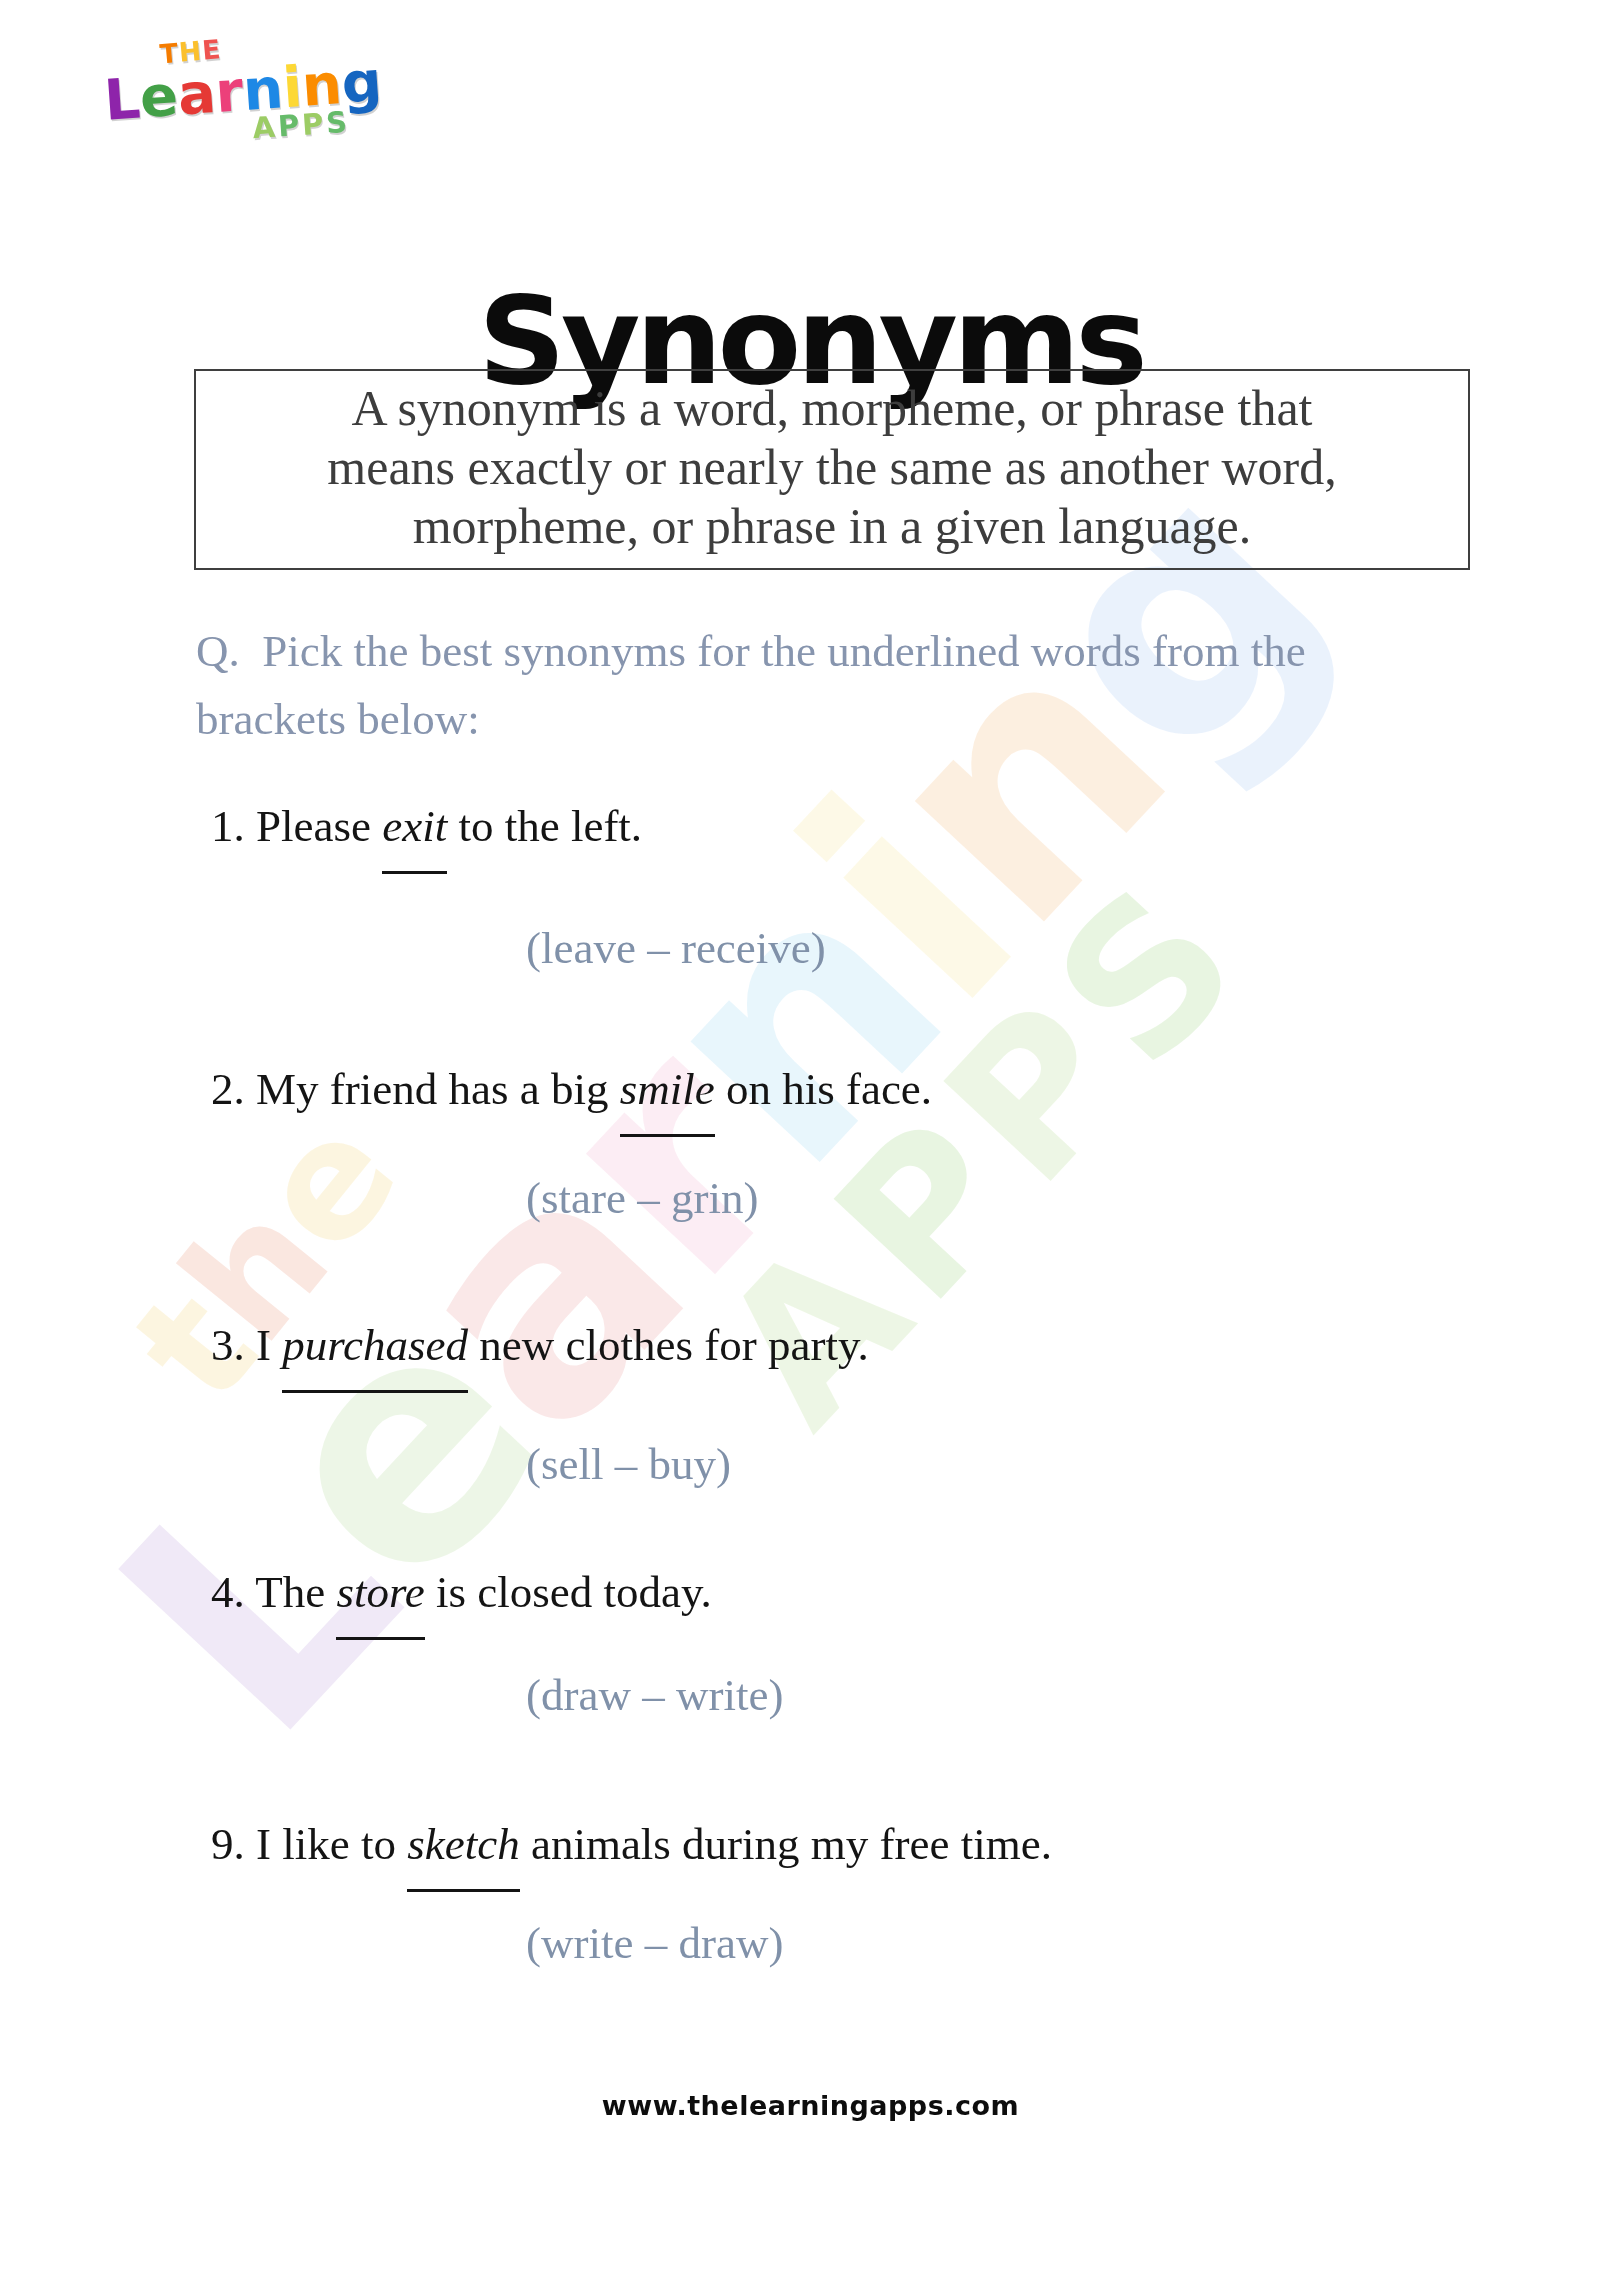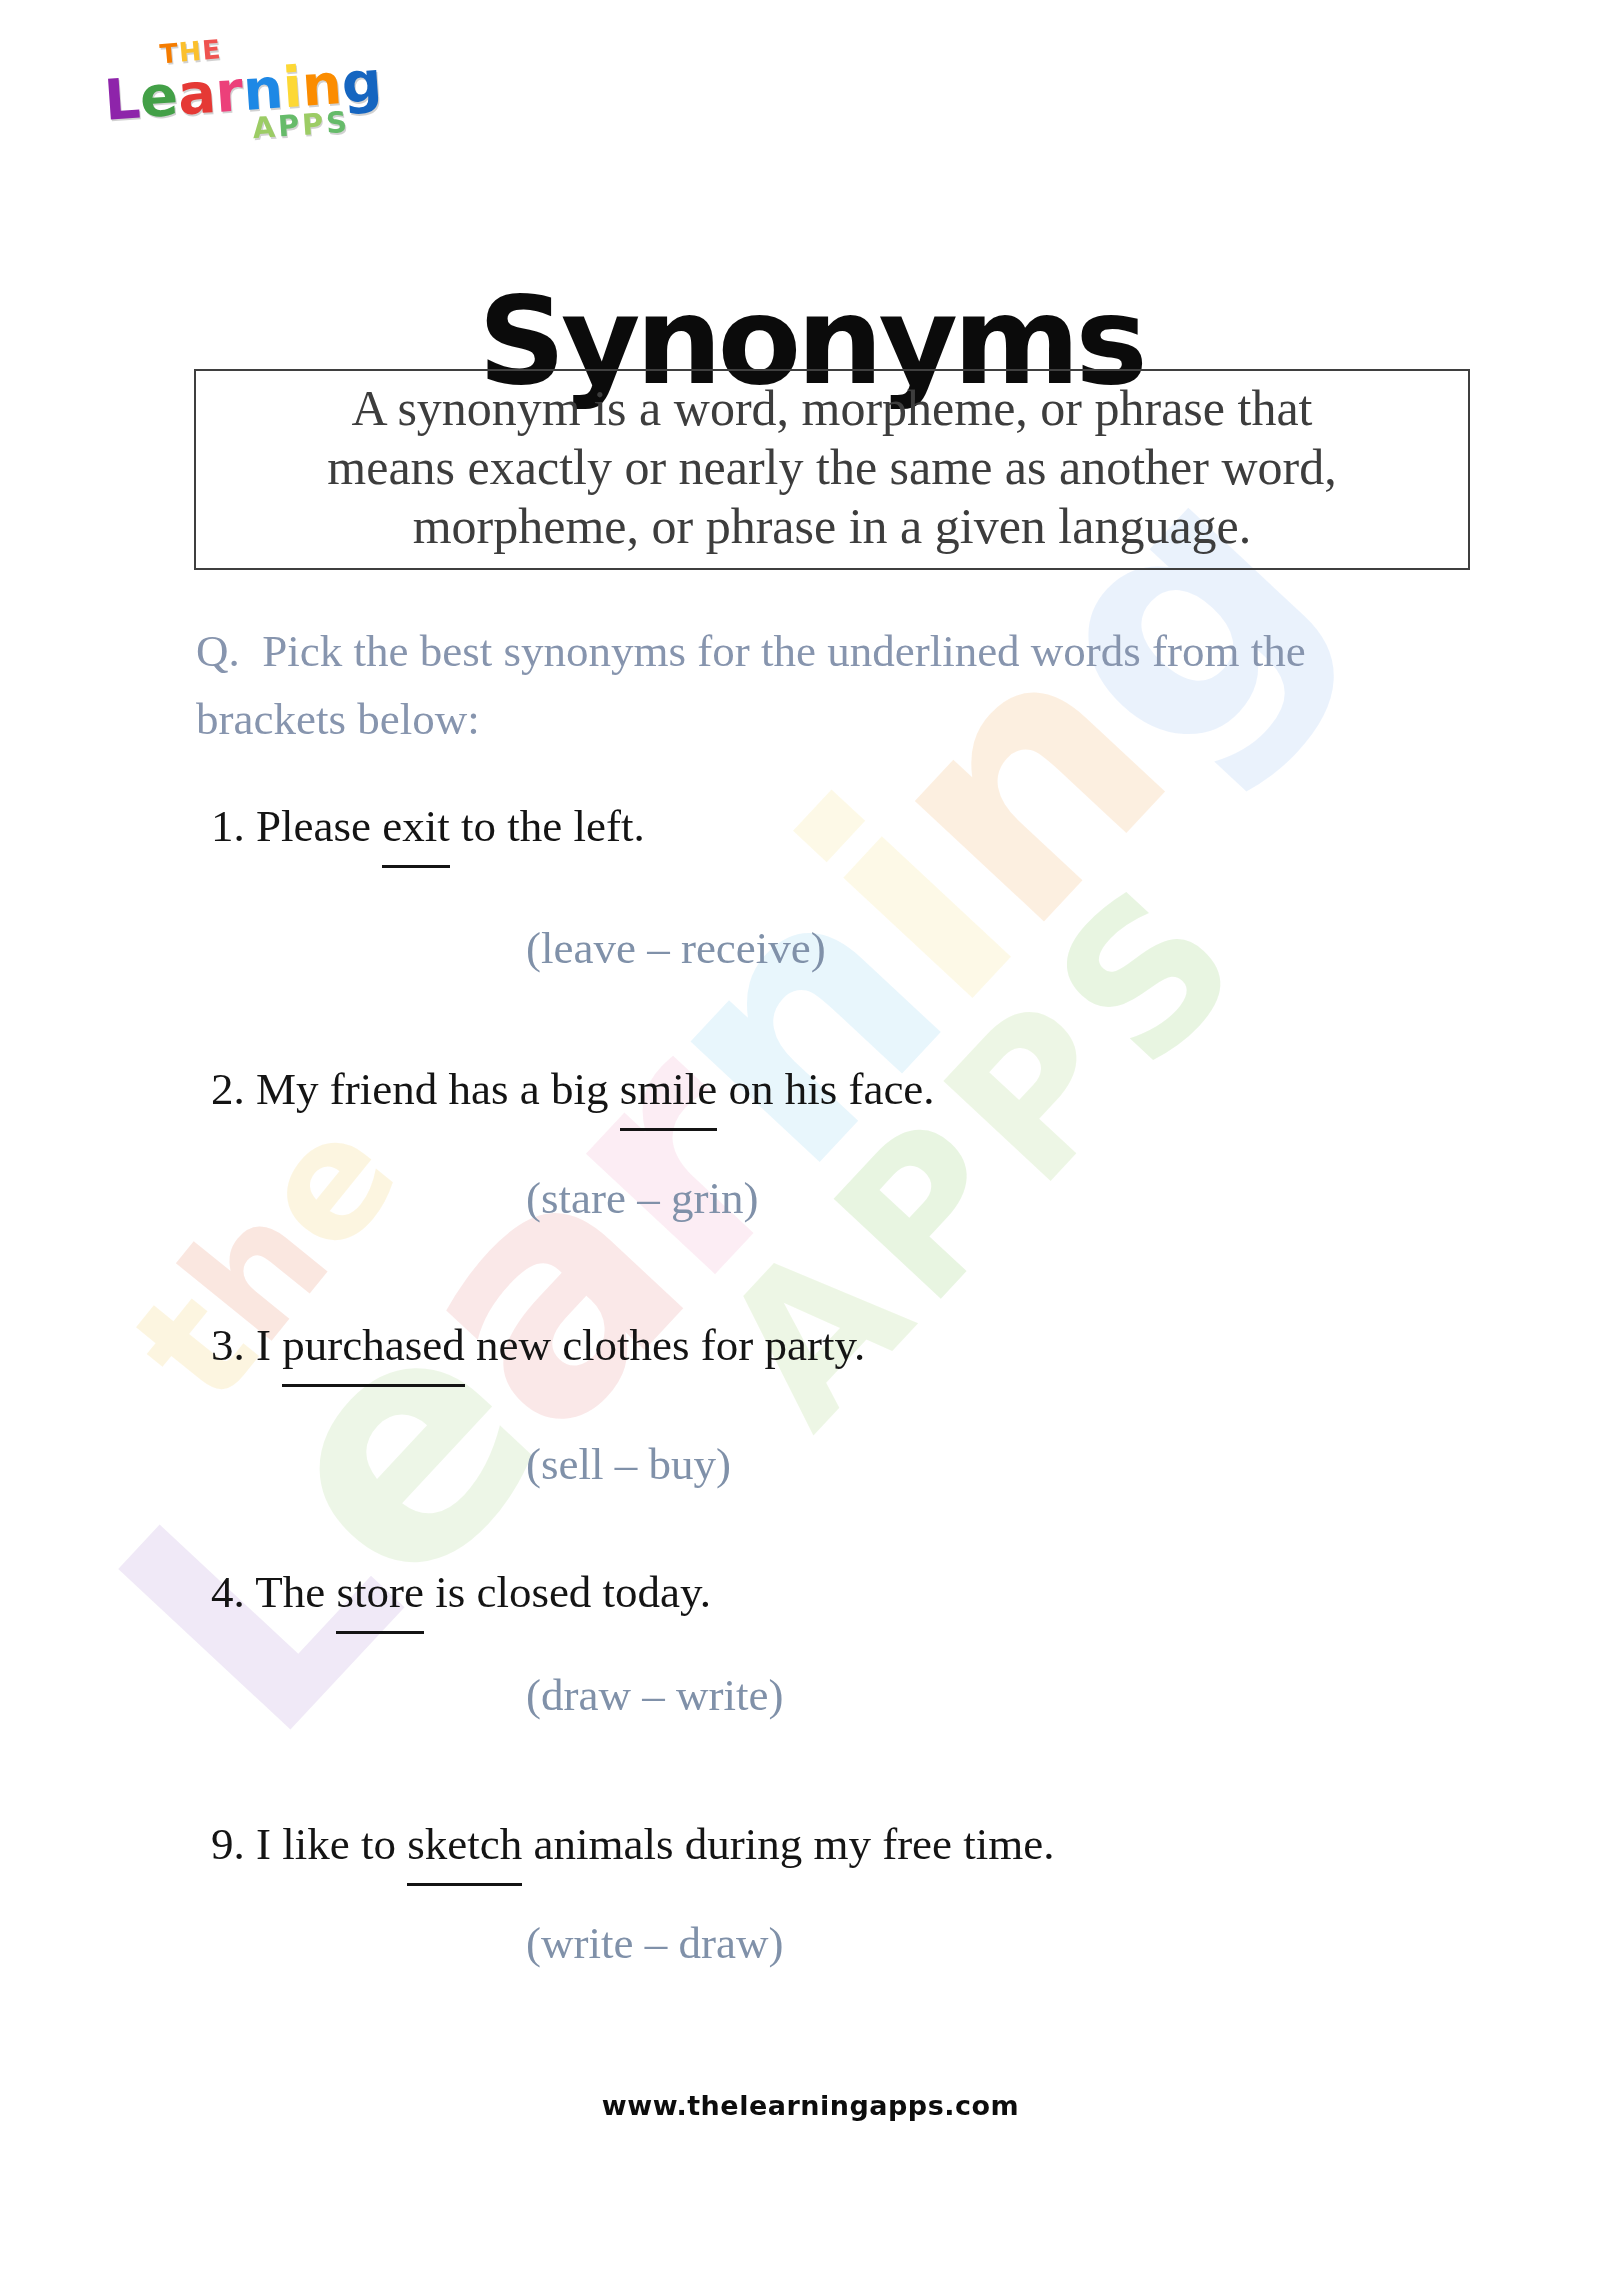--- a/index.html
+++ b/index.html
@@ -110,21 +110,22 @@
 
   .item {
     position: absolute;
     left: 211px; width: 1274px;
     font-size: 45px; line-height: 1.2;
     color: var(--body_text);
     z-index: 1;
   }
   .uw {
     border-bottom: 3.9px solid currentColor;
-    padding-bottom: 14px;
+    padding-bottom: 20px;
+    font-style: italic;
   }
   .option {
     position: absolute;
     left: 526px; width: 882px;
     font-size: 45px; line-height: 1.2;
     color: var(--option_text);
     z-index: 1;
   }
 
   .footer {

